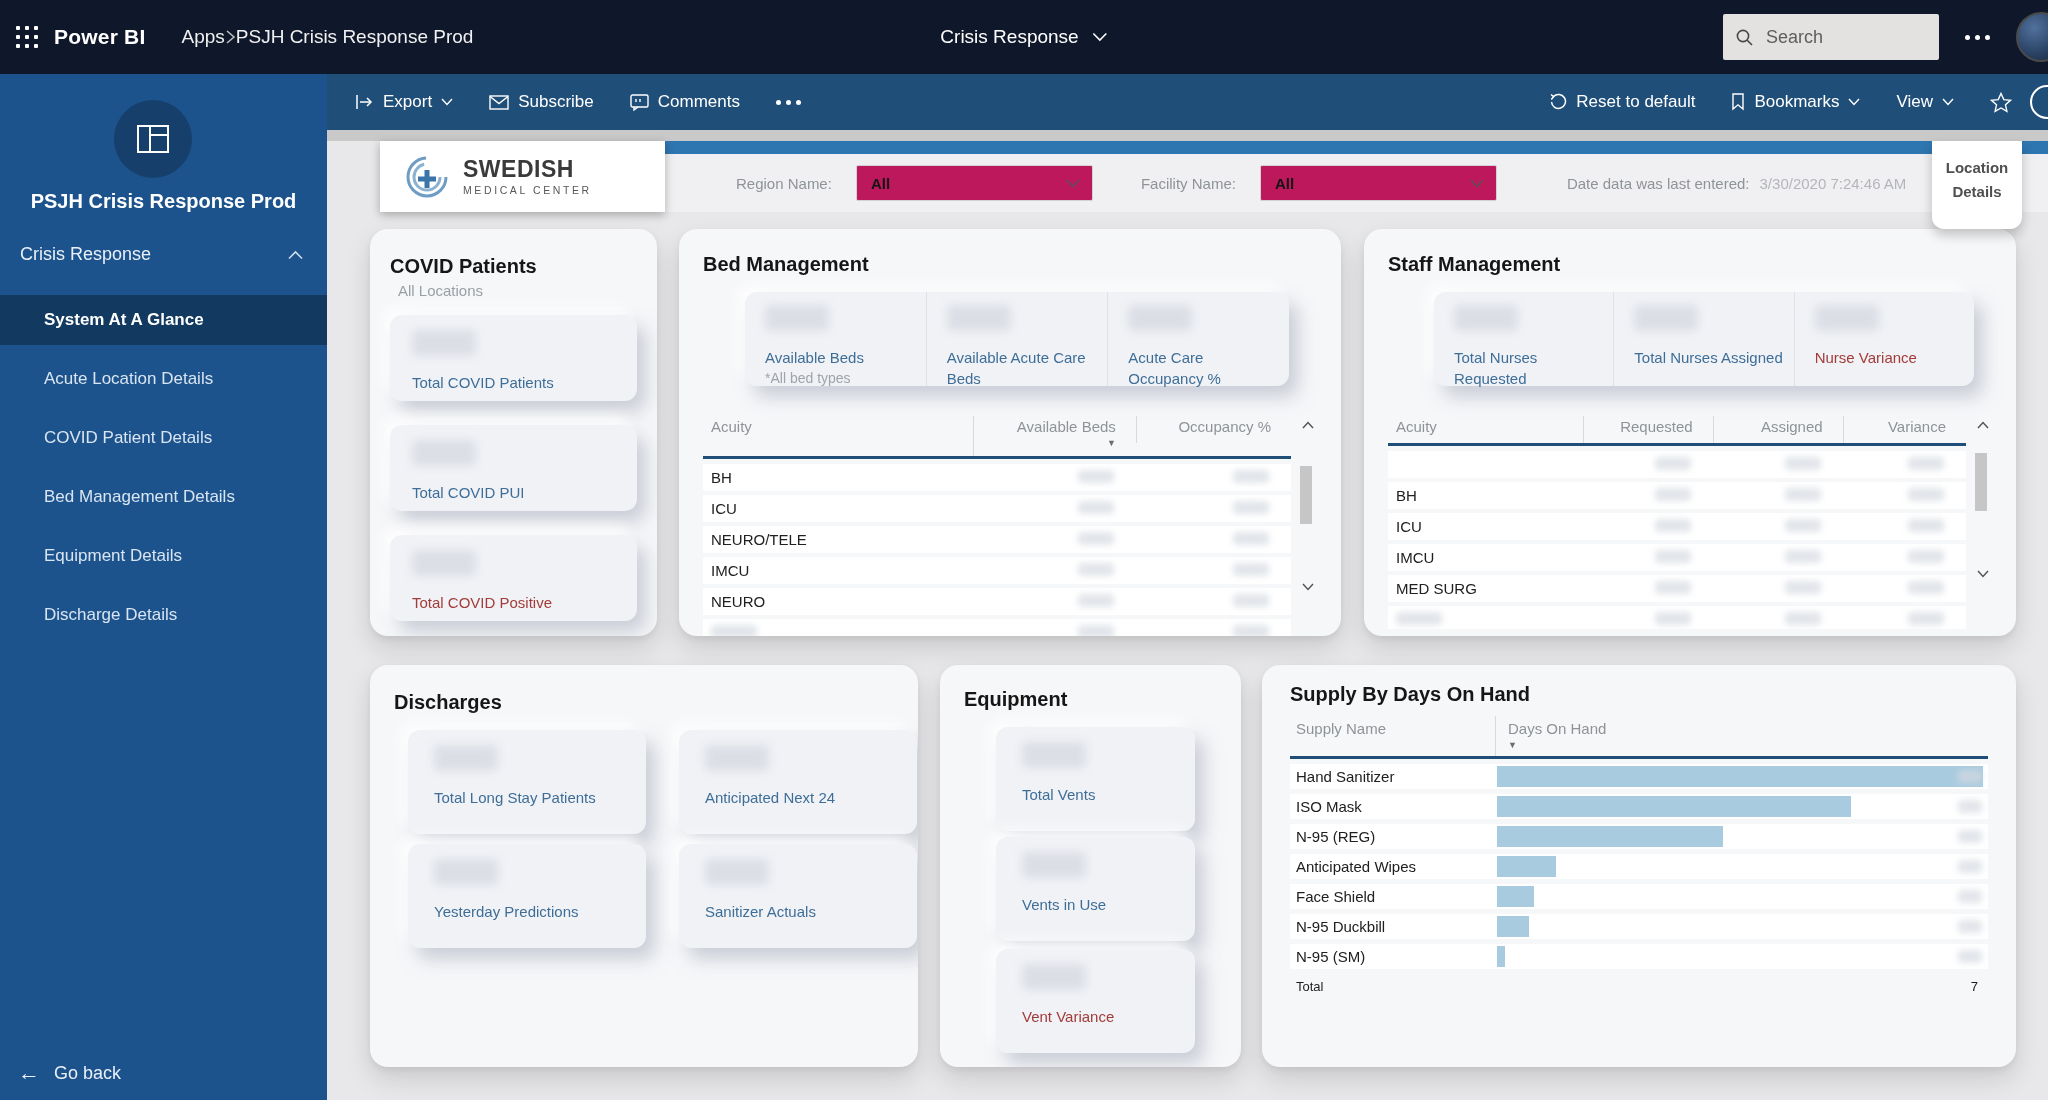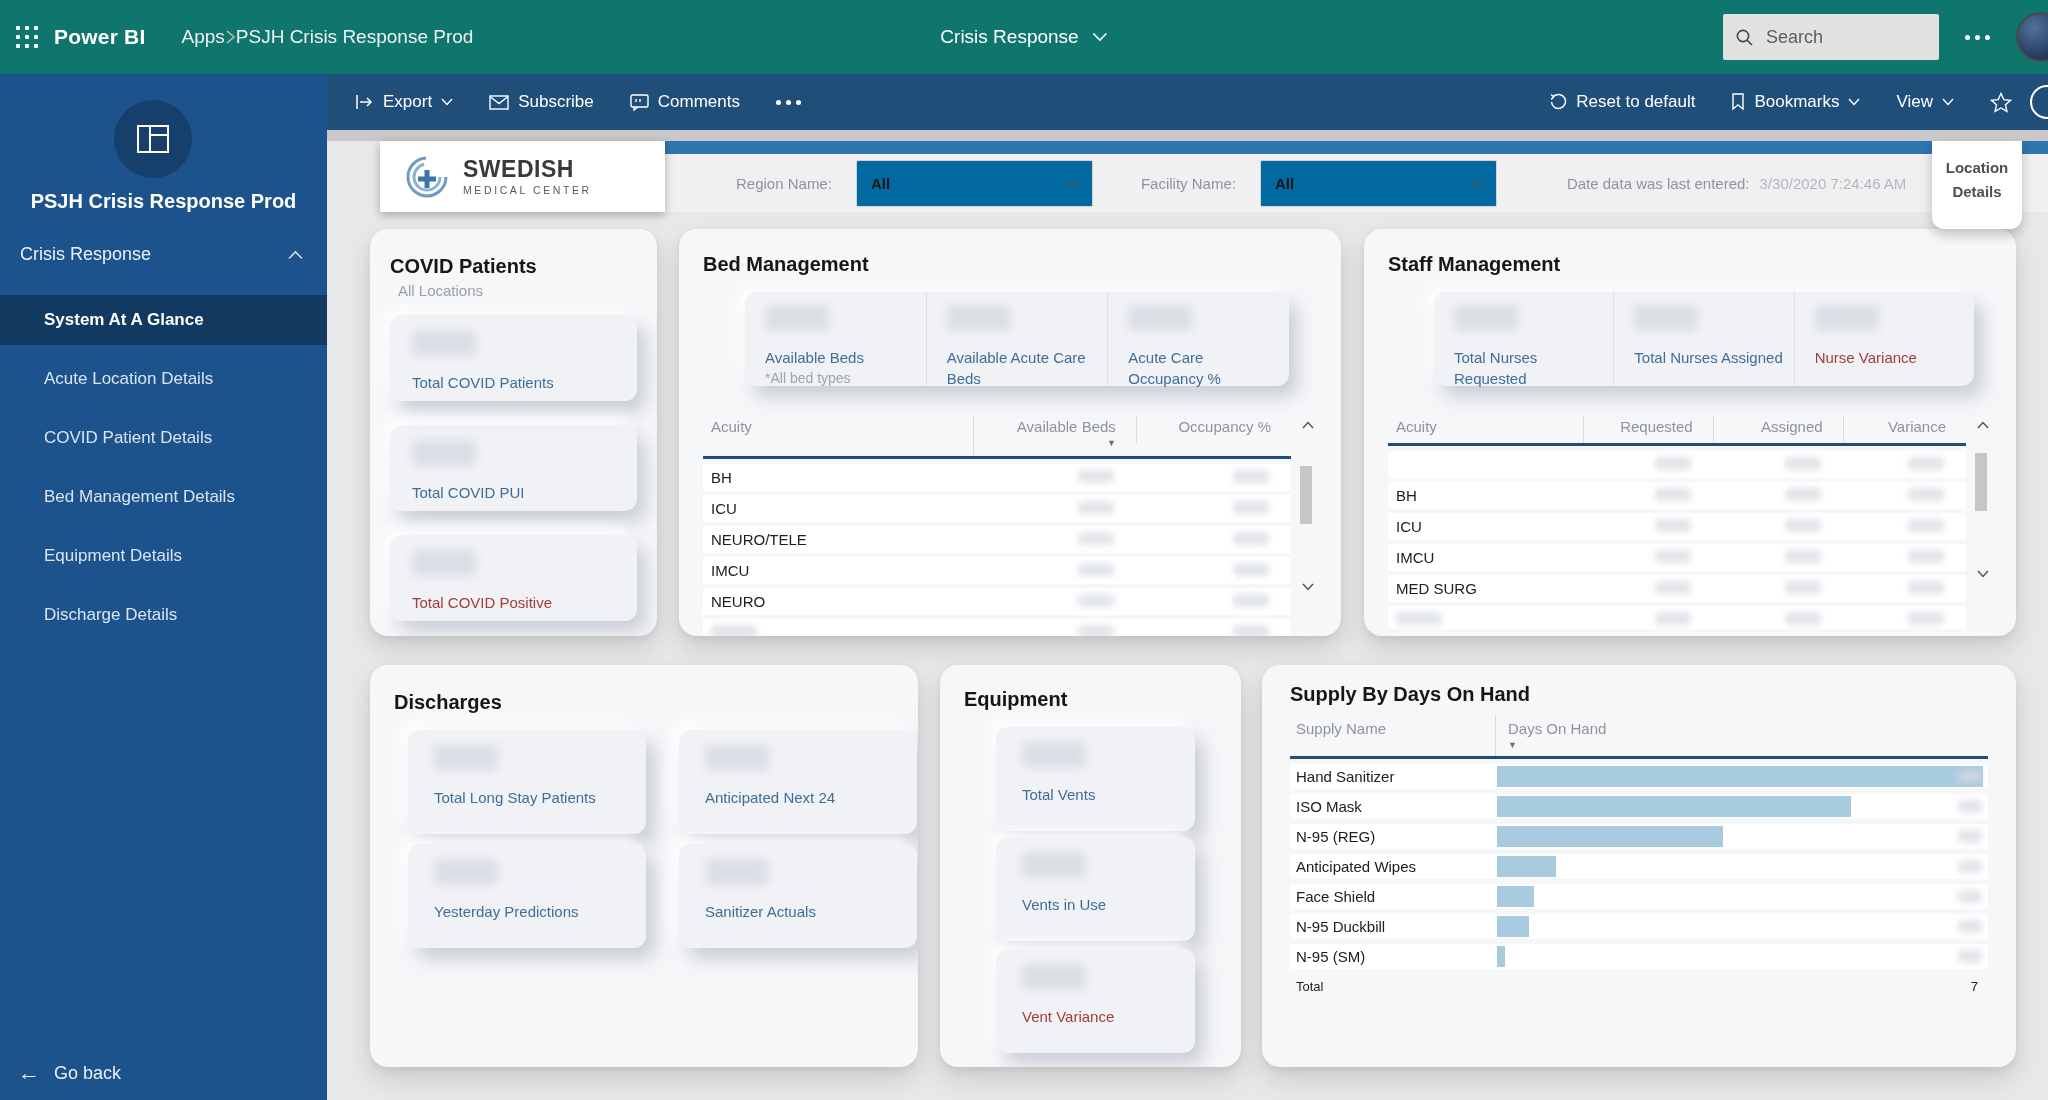--- a/index.html
+++ b/index.html
@@ -1,21 +1,21 @@
 <!DOCTYPE html>
 <html><head>
 <meta charset="utf-8">
 <style>
   html,body{margin:0;padding:0;background:#d4d4d6;}
   #screen{position:relative;width:2048px;height:1100px;background:#e8e8ea;overflow:hidden;
           font-family:"Liberation Sans",sans-serif;-webkit-font-smoothing:antialiased;}
   svg{display:block}
 
   
-  #appbar{position:absolute;top:0;left:0;right:0;height:74px;background:#0f766e;display:flex;
+  #appbar{position:absolute;top:0;left:0;right:0;height:74px;background:#0f172a;display:flex;
           align-items:center;color:#fff;z-index:30}
   .waffle{width:54px;height:74px;display:flex;align-items:center;justify-content:center;cursor:pointer}
   .brand{font-size:21px;font-weight:700;margin-right:36px;letter-spacing:.2px}
   .crumbs{display:flex;align-items:center;font-size:19px;color:#f1f1f1}
   .crumb{cursor:pointer}
   .switcher{position:absolute;left:50%;transform:translateX(-50%);display:flex;align-items:center;
             gap:14px;font-size:19px;cursor:pointer}
   .appbar-right{margin-left:auto;display:flex;align-items:center;gap:26px}
   .searchbox{width:192px;height:46px;background:#e3e2e1;display:flex;align-items:center;gap:10px;
              padding:0 12px;border-radius:2px}
@@ -57,21 +57,21 @@
   .topstrip{position:absolute;top:0;left:0;right:0;height:11px;background:#c9c9c9}
   .logo-card{position:absolute;left:53px;top:11px;width:285px;height:71px;background:#fff;z-index:3;
              box-shadow:0 3px 9px rgba(0,0,0,.28);display:flex;align-items:center;gap:13px;padding-left:24px;
              box-sizing:border-box}
   .logo-l1{font-size:23px;font-weight:700;color:#3a3a3a;letter-spacing:.5px;line-height:1}
   .logo-l2{font-size:10.5px;color:#585858;letter-spacing:2.6px;margin-top:3px}
   .blueband{position:absolute;left:338px;top:11px;right:0;height:13px;background:#2e76b0}
   .filterstrip{position:absolute;left:338px;top:24px;right:0;height:58px;background:#f0f0f2;display:flex;
                align-items:center;font-size:15px}
   .f-label{color:#8f9398;white-space:nowrap}
-  .dropdown{width:237px;height:47px;background:#0369a1;border:1px solid #d2d2d2;border-radius:2px;display:flex;
+  .dropdown{width:237px;height:36px;background:#be185d;border:1px solid #d2d2d2;border-radius:2px;display:flex;
             align-items:center;justify-content:space-between;padding:0 12px 0 14px;font-weight:700;
             color:#141414;box-sizing:border-box;cursor:pointer;flex:none}
   .m1{margin-left:71px}.m2{margin-left:24px}.m3{margin-left:48px}.m4{margin-left:24px}.m5{margin-left:70px}
   .date-val{color:#b3b6ba;margin-left:10px;white-space:nowrap}
   .loc-tab{position:absolute;right:26px;top:11px;width:90px;height:88px;background:#fff;z-index:4;
            border-radius:0 0 12px 12px;box-shadow:0 6px 12px rgba(0,0,0,.22);text-align:center;
            font-weight:700;font-size:15px;color:#4f4f4f;padding-top:15px;line-height:1.6;box-sizing:border-box;
            cursor:pointer}
 
   

